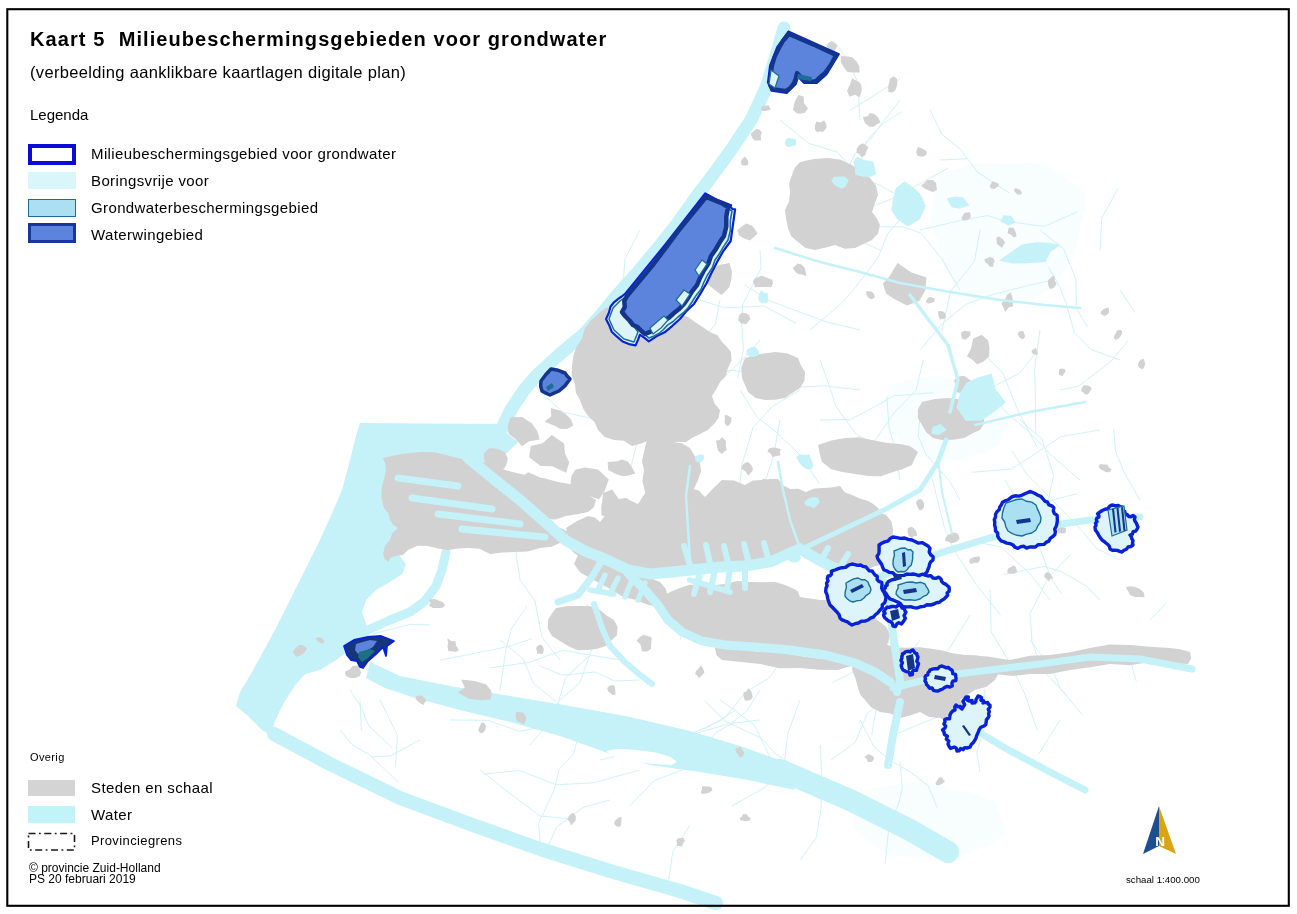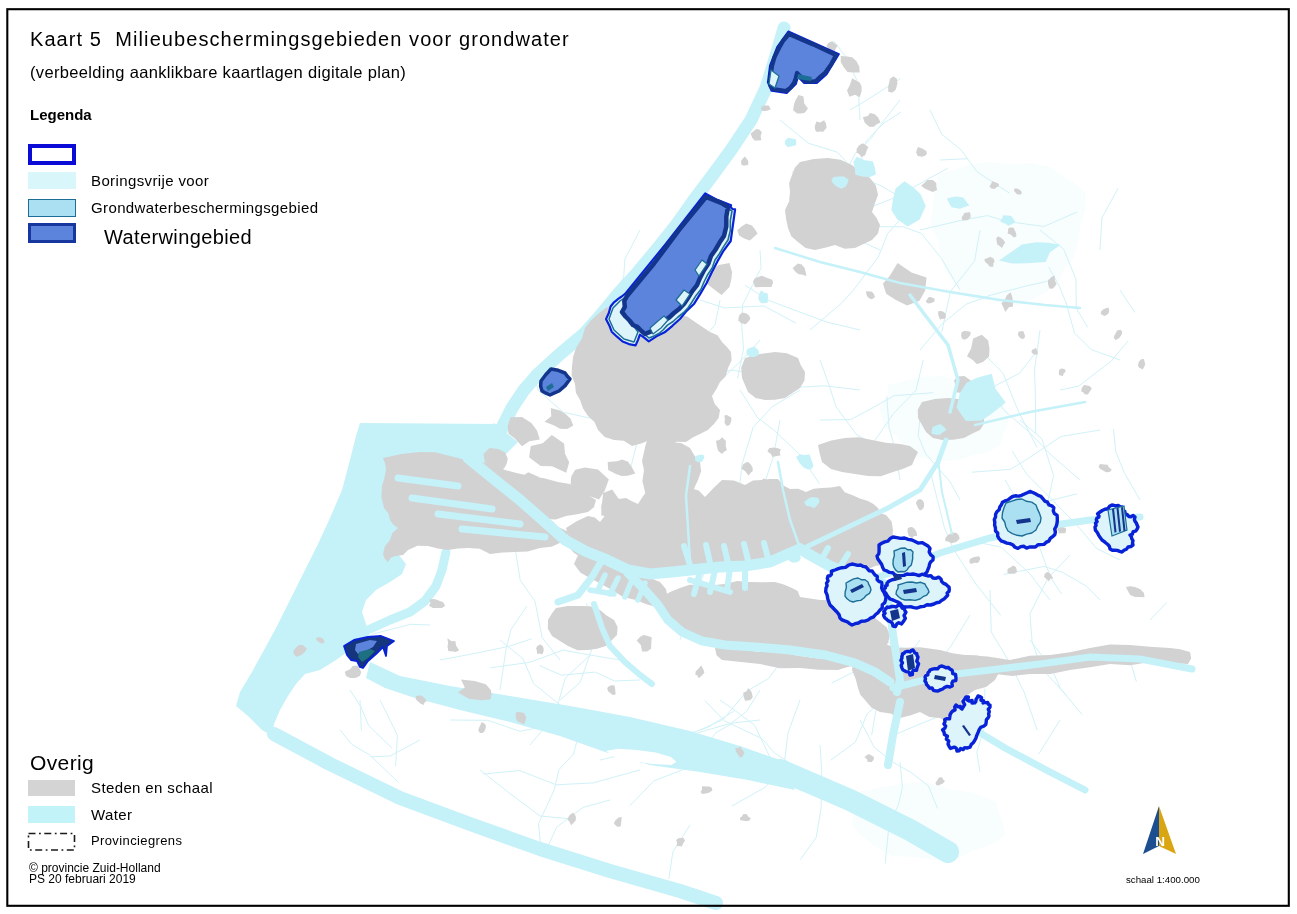--- a/index.html
+++ b/index.html
@@ -506,42 +506,43 @@
 
 <path d="M359.0,652.0 L370.0,649.0 L375.0,651.0 L368.0,658.0 L362.0,662.0 L358.0,657.0 Z" fill="#1c7082"></path>
 
 <path d="M1159,806 L1143,854 L1159,846 Z" fill="#1d4e8f"></path>
 <path d="M1159,806 L1176,854 L1159,846 Z" fill="#d9a513"></path>
 <text x="1160" y="846" font-family="Liberation Sans, sans-serif" font-size="13.5" font-weight="bold" fill="#fff" text-anchor="middle">N</text>
 
 <rect x="7.3" y="9.2" width="1281.5" height="896.6" fill="none" stroke="#000" stroke-width="2.1"></rect>
 </svg>
 
-<div class="abs" style="left:30px;top:28px;font-size:20px;font-weight:normal;letter-spacing:1.08px;white-space:pre">Kaart 5  Milieubeschermingsgebieden voor grondwater</div>
+<div class="abs" style="left:30px;top:28px;font-size:20px;font-weight:bold;letter-spacing:1.08px;white-space:pre">Kaart 5  Milieubeschermingsgebieden voor grondwater</div>
 
 <div class="abs" style="left:30px;top:63px;font-size:16.5px;letter-spacing:0.33px">(verbeelding aanklikbare kaartlagen digitale plan)</div>
 
-<div class="abs" style="left:30px;top:106px;font-size:15px;font-weight:bold">Legenda</div>
+<div class="abs" style="left:30px;top:106px;font-size:15px;font-weight:normal">Legenda</div>
 
 <div class="abs" style="left:28px;top:144px;width:48px;height:21px;background:#fff;border:4px solid #0b0bd8"></div>
 
+<div class="abs" style="left:91px;top:145px;font-size:15px;letter-spacing:0.38px">Milieubeschermingsgebied voor grondwater</div>
 
 <div class="abs" style="left:28px;top:172px;width:48px;height:17px;background:#d9f6fb"></div>
 
 <div class="abs" style="left:91px;top:172px;font-size:15px;letter-spacing:0.38px">Boringsvrije voor</div>
 
 <div class="abs" style="left:28px;top:199px;width:48px;height:18px;background:#abdff2;border:1.5px solid #1d6e96"></div>
 
 <div class="abs" style="left:91px;top:199px;font-size:15px;letter-spacing:0.38px">Grondwaterbeschermingsgebied</div>
 
 <div class="abs" style="left:28px;top:223px;width:48px;height:20px;background:#5c84dc;border:3px solid #17379e"></div>
 
-<div class="abs" style="left:104px;top:226px;font-size:20px;letter-spacing:0.38px">Waterwingebied</div>
-
-<div class="abs" style="left:30px;top:751px;font-size:21px;letter-spacing:0.38px">Overig</div>
+<div class="abs" style="left:91px;top:226px;font-size:15px;letter-spacing:0.38px">Waterwingebied</div>
+
+<div class="abs" style="left:30px;top:751px;font-size:11px;letter-spacing:0.38px">Overig</div>
 
 <div class="abs" style="left:28px;top:780px;width:47px;height:16px;background:#d4d4d4"></div>
 
 <div class="abs" style="left:91px;top:779px;font-size:15px;letter-spacing:0.38px">Steden en schaal</div>
 
 <div class="abs" style="left:28px;top:806px;width:47px;height:17px;background:#c2f3f8"></div>
 
 <div class="abs" style="left:91px;top:806px;font-size:15px;letter-spacing:0.38px">Water</div>
 
 <svg class="abs" style="left:27px;top:832px" width="50" height="20">

